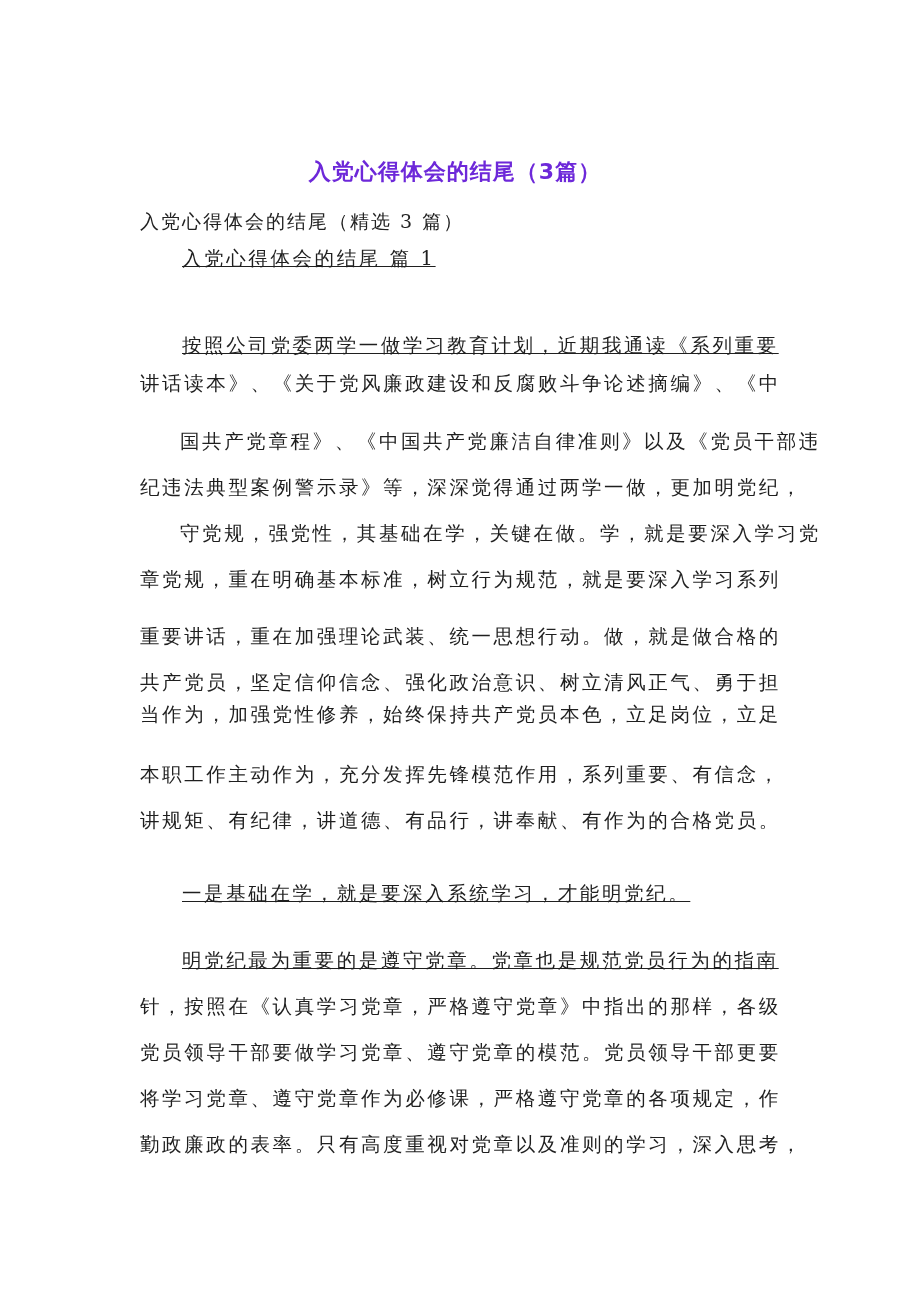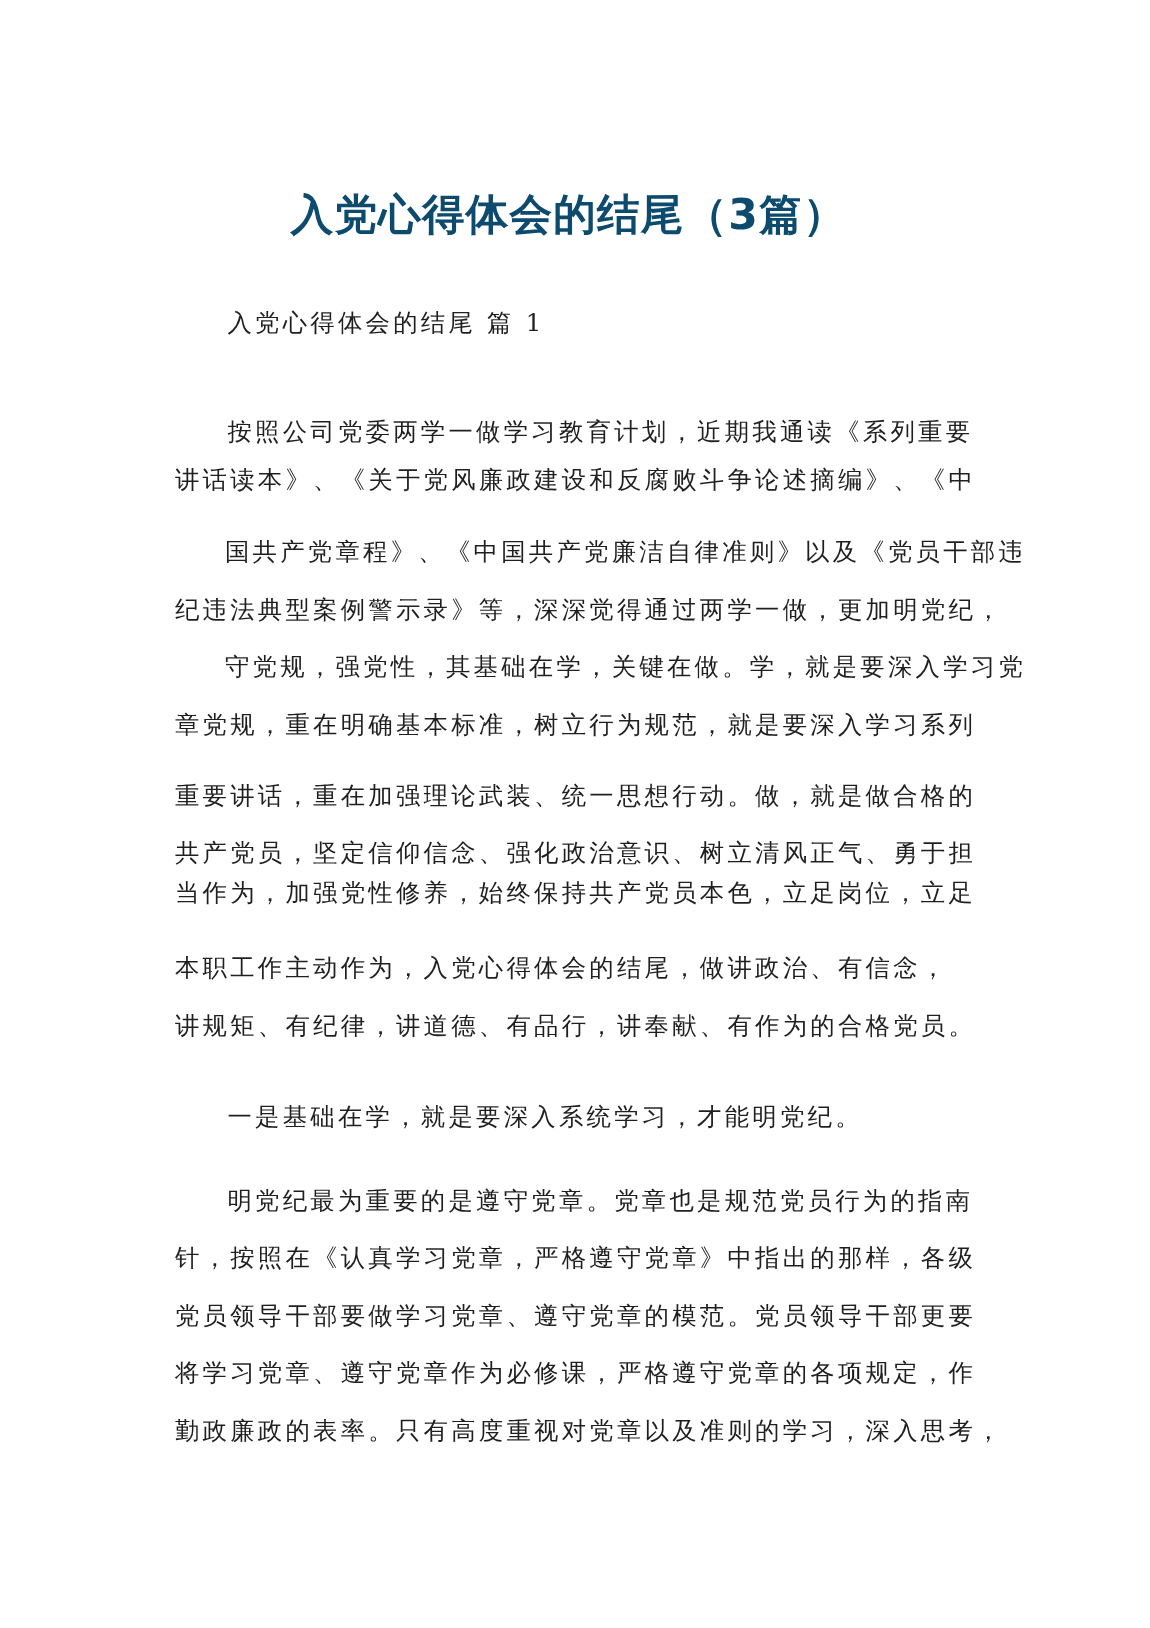--- a/index.html
+++ b/index.html
@@ -23,24 +23,24 @@
       background: #ffffff;
     }
     .title {
       position: absolute;
       left: 0;
       width: 910px;
       top: 150px;
       text-align: center;
       font-family: "DejaVu Sans", "Liberation Sans", sans-serif;
       font-weight: bold;
-      font-size: 34px;
+      font-size: 22px;
       line-height: 44px;
       letter-spacing: 1px;
-      color: #0c4a6e;
+      color: #6d28d9;
     }
     .subtitle {
       position: absolute;
       left: 140px;
       top: 208px;
       font-size: 19px;
       line-height: 26px;
       letter-spacing: 2px;
       color: #222222;
     }
@@ -52,44 +52,45 @@
       letter-spacing: 2.6px;
       color: #1f1f1f;
     }
     .line {
       position: absolute;
       left: 0;
       white-space: nowrap;
       height: 30px;
       line-height: 30px;
     }
-    .indent { left: 42px; }
+    .indent { left: 42px; text-decoration: underline; }
   </style>
 </head>
 <body>
 
 <div class="page">
 
   <div class="title">入党心得体会的结尾（3篇）</div>
 
+  <div class="subtitle">入党心得体会的结尾（精选 3 篇）</div>
 
   <div class="body-text" style="top:0;">
 
     <div class="line indent" style="top:244px;">入党心得体会的结尾  篇 1</div>
 
     <div class="line indent" style="top:331px;">按照公司党委两学一做学习教育计划，近期我通读《系列重要</div>
     <div class="line" style="top:369px;">讲话读本》、《关于党风廉政建设和反腐败斗争论述摘编》、《中</div>
     <div class="line" style="top:427px;margin-left:40px;">国共产党章程》、《中国共产党廉洁自律准则》以及《党员干部违</div>
     <div class="line" style="top:473px;">纪违法典型案例警示录》等，深深觉得通过两学一做，更加明党纪，</div>
     <div class="line" style="top:519px;margin-left:40px;">守党规，强党性，其基础在学，关键在做。学，就是要深入学习党</div>
     <div class="line" style="top:565px;">章党规，重在明确基本标准，树立行为规范，就是要深入学习系列</div>
     <div class="line" style="top:622px;">重要讲话，重在加强理论武装、统一思想行动。做，就是做合格的</div>
     <div class="line" style="top:668px;">共产党员，坚定信仰信念、强化政治意识、树立清风正气、勇于担</div>
     <div class="line" style="top:700px;">当作为，加强党性修养，始终保持共产党员本色，立足岗位，立足</div>
-    <div class="line" style="top:760px;">本职工作主动作为，入党心得体会的结尾，做讲政治、有信念，</div>
+    <div class="line" style="top:760px;">本职工作主动作为，充分发挥先锋模范作用，系列重要、有信念，</div>
     <div class="line" style="top:806px;">讲规矩、有纪律，讲道德、有品行，讲奉献、有作为的合格党员。</div>
 
     <div class="line indent" style="top:879px;">一是基础在学，就是要深入系统学习，才能明党纪。</div>
 
     <div class="line indent" style="top:946px;">明党纪最为重要的是遵守党章。党章也是规范党员行为的指南</div>
     <div class="line" style="top:992px;">针，按照在《认真学习党章，严格遵守党章》中指出的那样，各级</div>
     <div class="line" style="top:1038px;">党员领导干部要做学习党章、遵守党章的模范。党员领导干部更要</div>
     <div class="line" style="top:1084px;">将学习党章、遵守党章作为必修课，严格遵守党章的各项规定，作</div>
     <div class="line" style="top:1130px;">勤政廉政的表率。只有高度重视对党章以及准则的学习，深入思考，</div>
 

